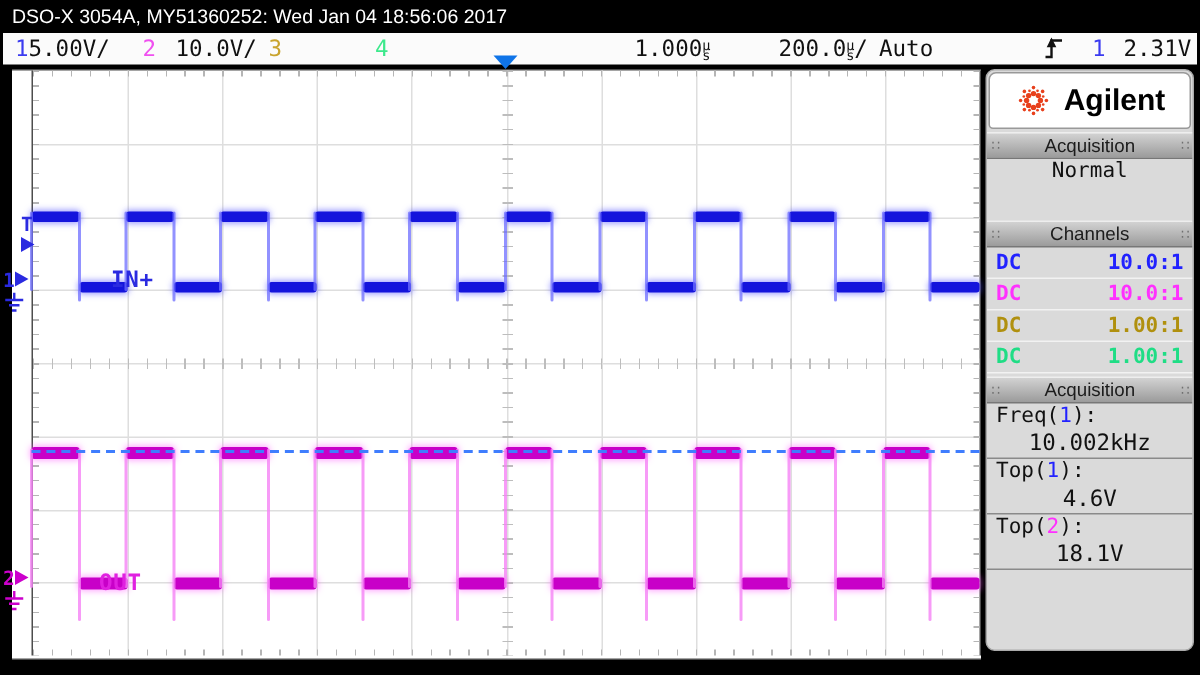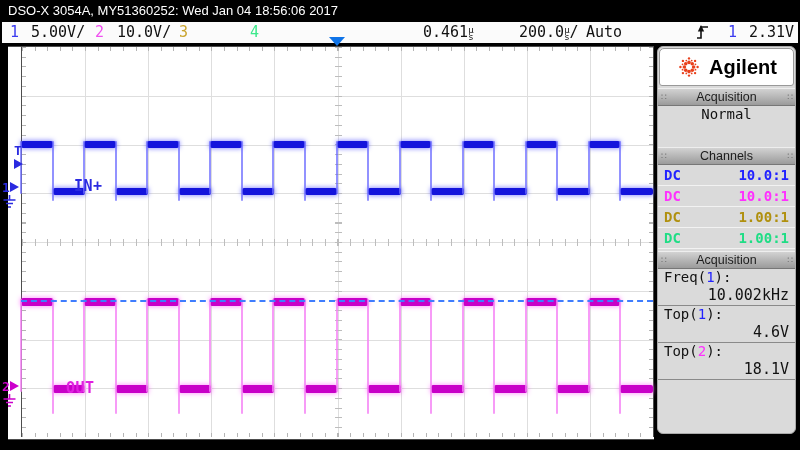--- a/index.html
+++ b/index.html
@@ -45,41 +45,41 @@
   .sec-hd{height:16px;margin-top:2px;background:linear-gradient(#d2d2d2,#9b9b9b);
           border-top:1px solid #eee;border-bottom:1px solid #777;
           display:flex;align-items:center;justify-content:space-between;
           font-family:"Liberation Sans",sans-serif;font-size:12.5px;color:#1c1c1c;padding:0 3px;}
   .grip{color:#6f6f6f;font-size:9px;letter-spacing:-1px;}
   .acq-line{text-align:center;line-height:17px;}
   .ch-row{display:flex;justify-content:space-between;padding:0 6px;line-height:20px;
           border-bottom:1px solid #f2f2f2;font-weight:bold;font-size:14px;}
   .meas-item{padding:0 6px;border-bottom:1px solid #8a8a8a;}
   .meas-label{line-height:17px;font-size:14px;}
-  .meas-value{text-align:right;line-height:19px;font-size:15px;}
+  .meas-value{text-align:center;line-height:19px;font-size:15px;}
   .spacer{height:22px;}
 </style>
 </head>
 <body>
 
 <div id="screen">
 
   <div class="titlebar">
     <span>DSO-X 3054A, MY51360252: Wed Jan 04 18:56:06 2017</span>
   </div>
 
   <div class="statusrow">
     <span class="it" style="left: 8px; color: rgb(59, 59, 240);">1</span>
-    <span class="it" style="left:29px">5.00V/</span>
+    <span class="it" style="left:17px">5.00V/</span>
     <span class="it" style="left: 93px; color: rgb(240, 80, 240);">2</span>
     <span class="it" style="left:115px">10.0V/</span>
     <span class="it" style="left: 177px; color: rgb(201, 164, 46);">3</span>
     <span class="it" style="left: 248px; color: rgb(61, 233, 140);">4</span>
 
-    <span class="it" style="left:421px"><span>0.461</span><span class="stk"><i>µ</i><i>s</i></span></span>
+    <span class="it" style="left:421px"><span>1.000</span><span class="stk"><i>µ</i><i>s</i></span></span>
     <span class="it" style="left:517px"><span>200.0</span><span class="stk"><i>µ</i><i>s</i></span><span>/</span></span>
     <span class="it" style="left:584px">Auto</span>
 
     <svg class="it" style="left:694px;top:2px" width="13" height="17" viewBox="0 0 13 17">
       <path d="M1 14 H5 V3 H12" stroke="#111" stroke-width="1.6" fill="none"></path>
       <polygon points="5,1 1.8,7.5 8.2,7.5" fill="#111"></polygon>
     </svg>
     <span class="it" style="left: 726px; color: rgb(59, 59, 240);">1</span>
     <span class="it" style="left:747px">2.31V</span>
   </div>

